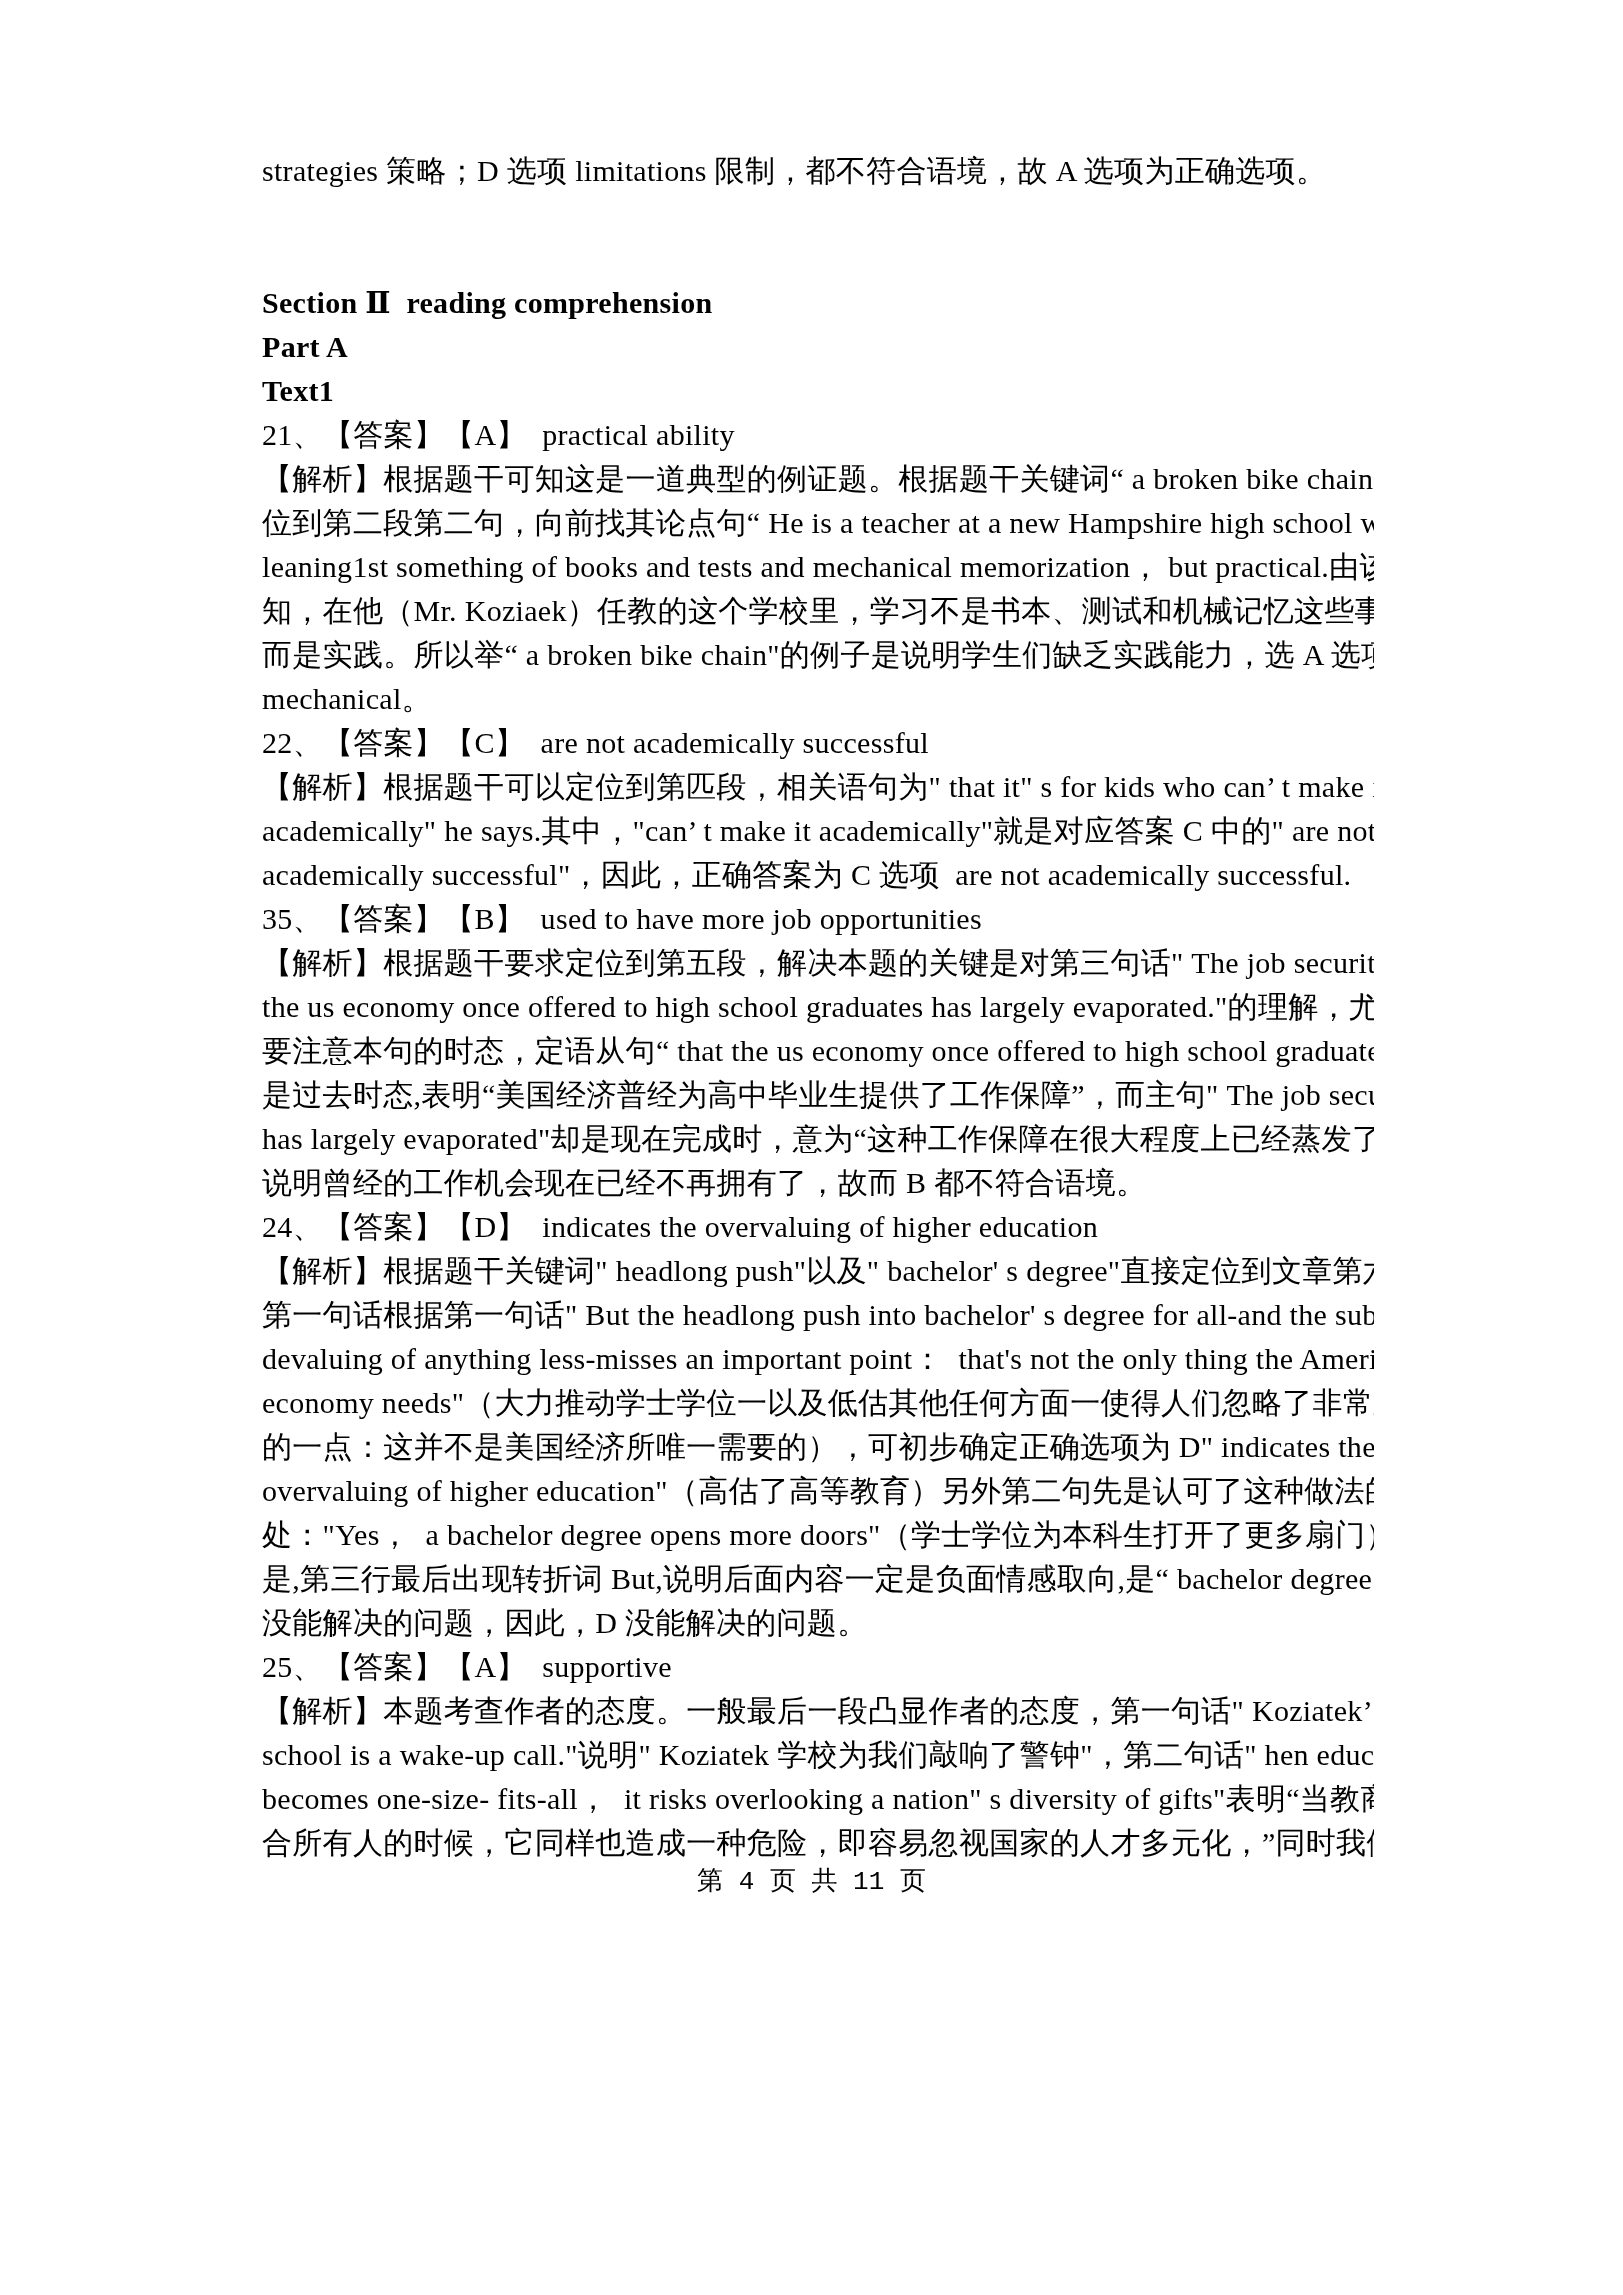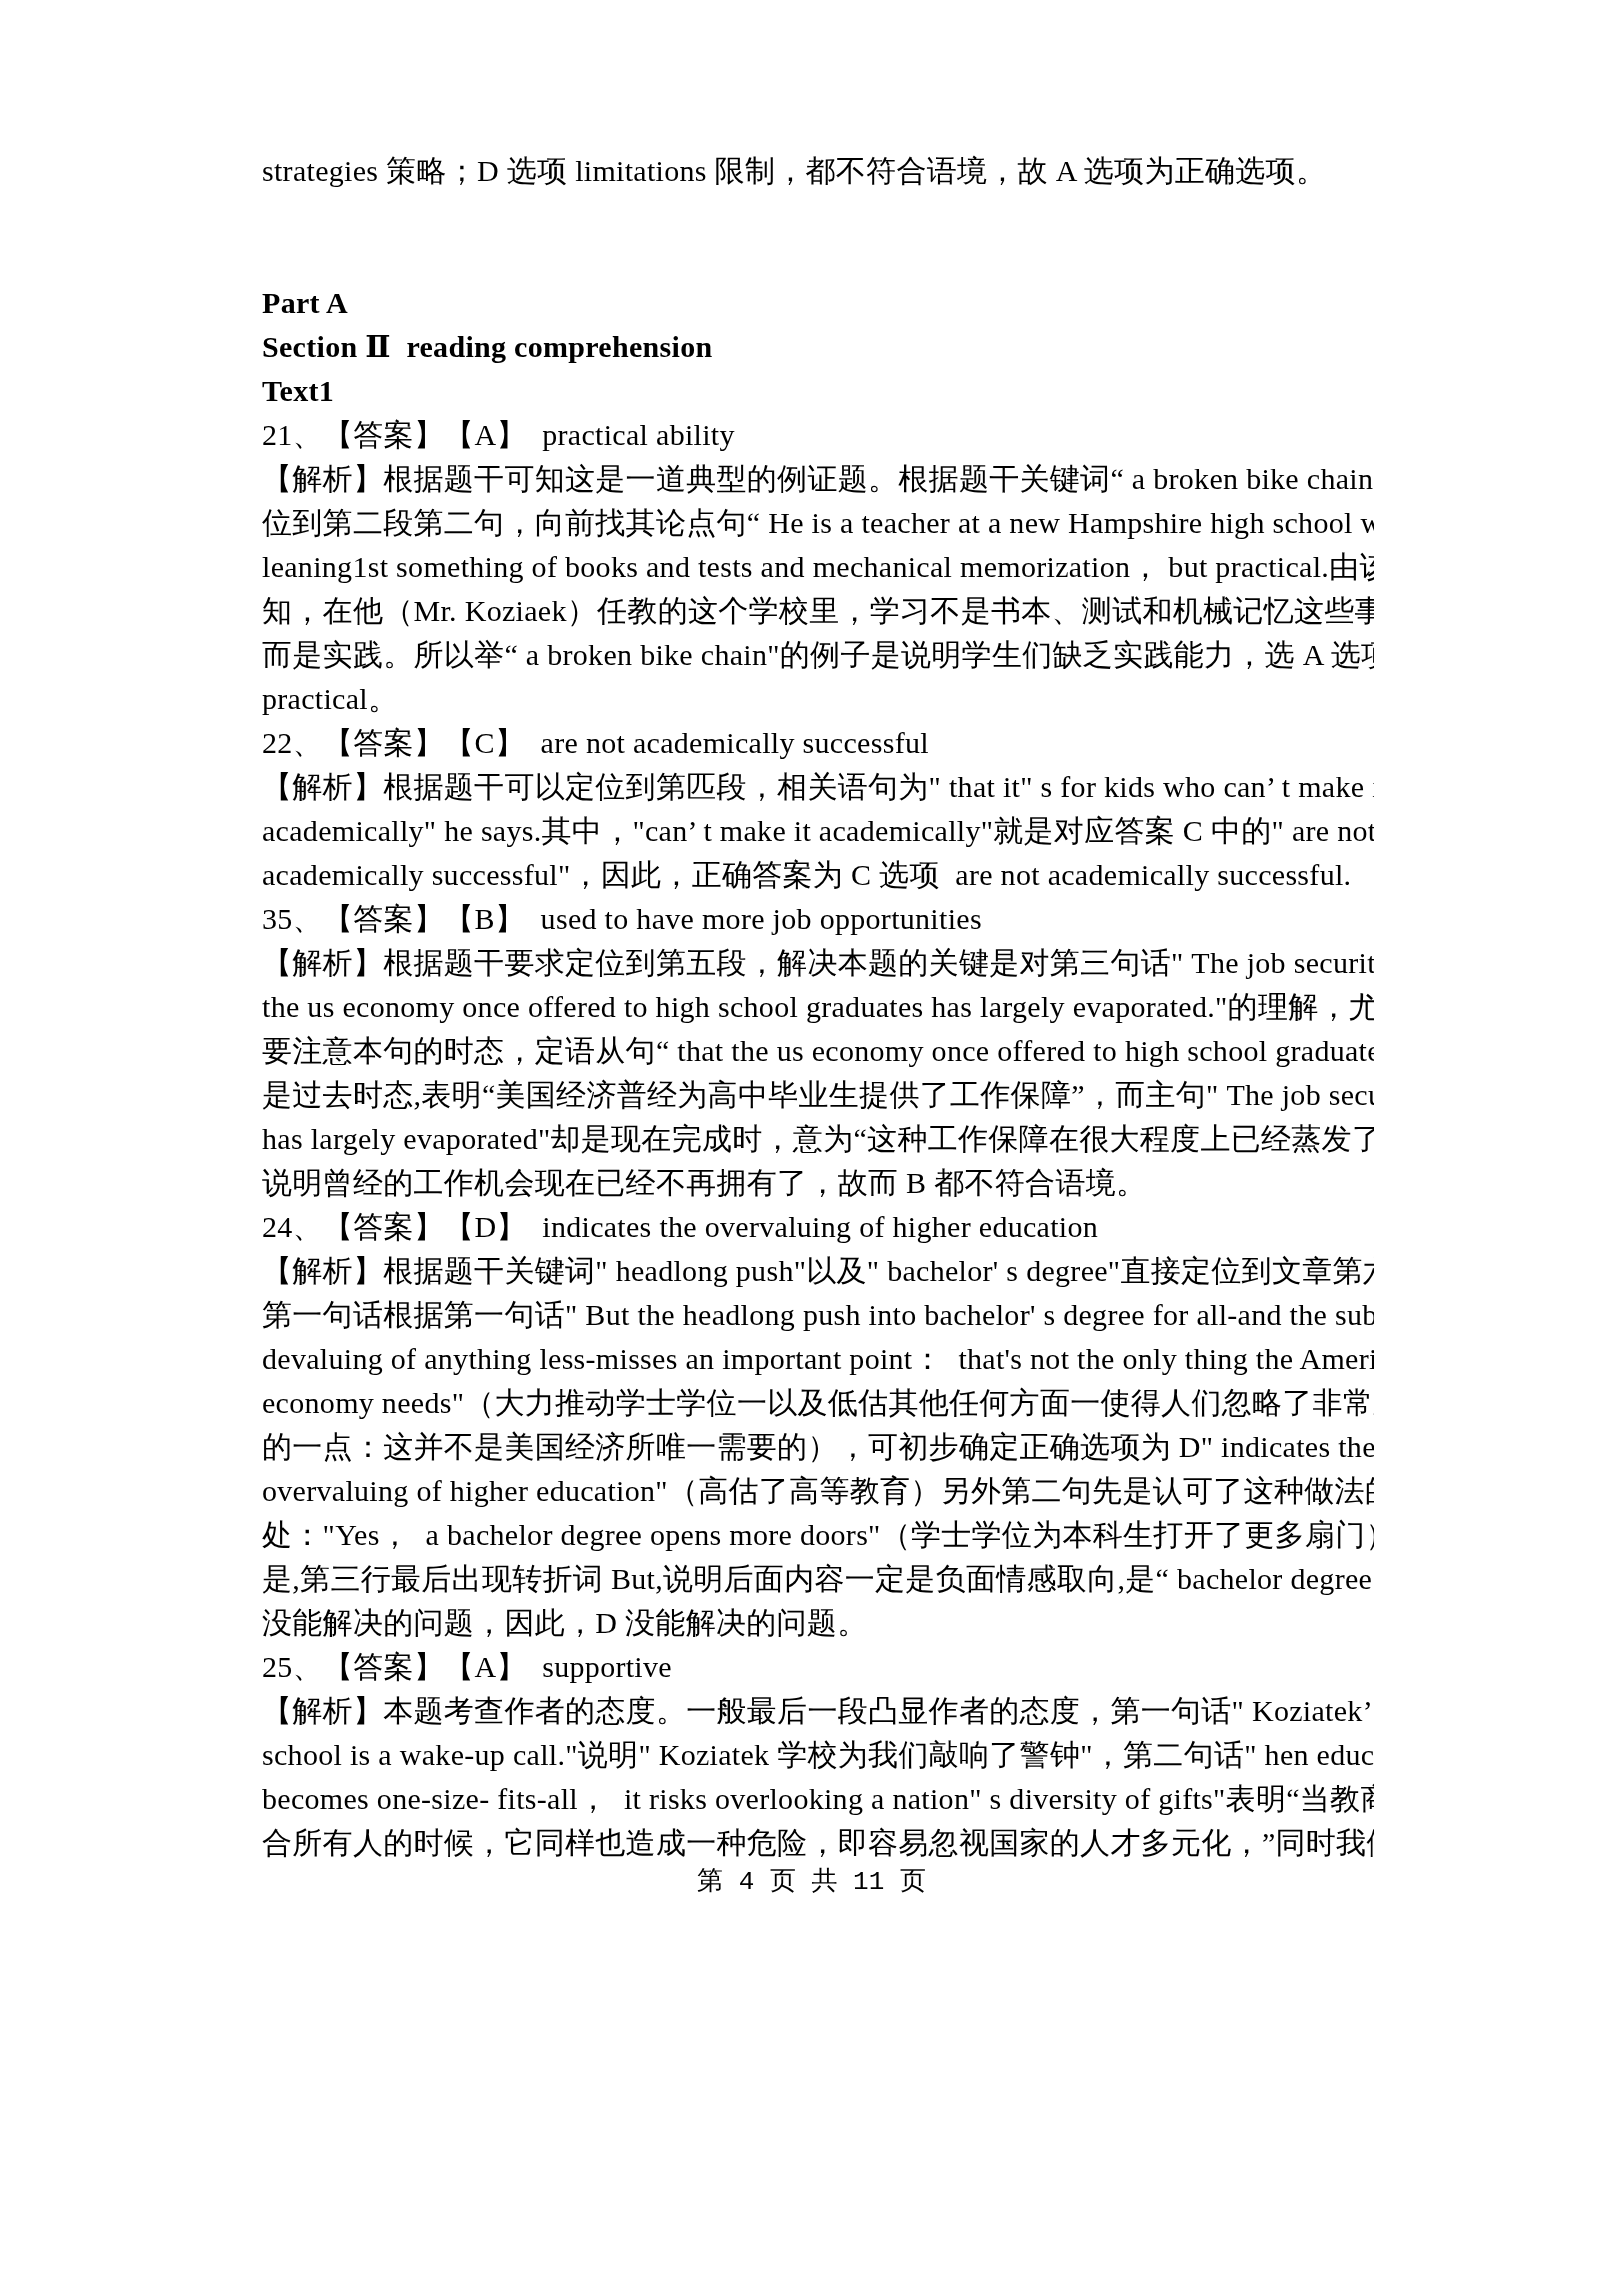--- a/index.html
+++ b/index.html
@@ -47,31 +47,31 @@
   }
 </style>
 </head>
 <body>
 
 <div class="page">
   <div class="content">
     <div class="line">strategies 策略；D 选项 limitations 限制，都不符合语境，故 A 选项为正确选项。</div>
     <div class="line blank"></div>
     <div class="line blank"></div>
+    <div class="line heading">Section Ⅱ  reading comprehension</div>
     <div class="line heading">Part A</div>
-    <div class="line heading">Section Ⅱ  reading comprehension</div>
     <div class="line heading">Text1</div>
     <div id="questions">
         <div class="line">21、【答案】【A】  practical ability</div>
         <div class="line">【解析】根据题干可知这是一道典型的例证题。根据题干关键词“ a broken bike chain"定</div>
         <div class="line">位到第二段第二句，向前找其论点句“ He is a teacher at a new Hampshire high school where</div>
         <div class="line">leaning1st something of books and tests and mechanical memorization， but practical.由该句可</div>
         <div class="line">知，在他（Mr. Koziaek）任教的这个学校里，学习不是书本、测试和机械记忆这些事情，</div>
         <div class="line">而是实践。所以举“ a broken bike chain"的例子是说明学生们缺乏实践能力，选 A 选项</div>
-        <div class="line">practical。</div>
+        <div class="line">mechanical。</div>
         <div class="line">22、【答案】【C】  are not academically successful</div>
         <div class="line">【解析】根据题干可以定位到第匹段，相关语句为" that it" s for kids who can’ t make it</div>
         <div class="line">academically" he says.其中，"can’ t make it academically"就是对应答案 C 中的" are not</div>
         <div class="line">academically successful"，因此，正确答案为 C 选项  are not academically successful.</div>
         <div class="line">35、【答案】【B】  used to have more job opportunities</div>
         <div class="line">【解析】根据题干要求定位到第五段，解决本题的关键是对第三句话" The job security that</div>
         <div class="line">the us economy once offered to high school graduates has largely evaporated."的理解，尤其需</div>
         <div class="line">要注意本句的时态，定语从句“ that the us economy once offered to high school graduates”</div>
         <div class="line">是过去时态,表明“美国经济普经为高中毕业生提供了工作保障”，而主句" The job security</div>
         <div class="line">has largely evaporated"却是现在完成时，意为“这种工作保障在很大程度上已经蒸发了”，</div>

